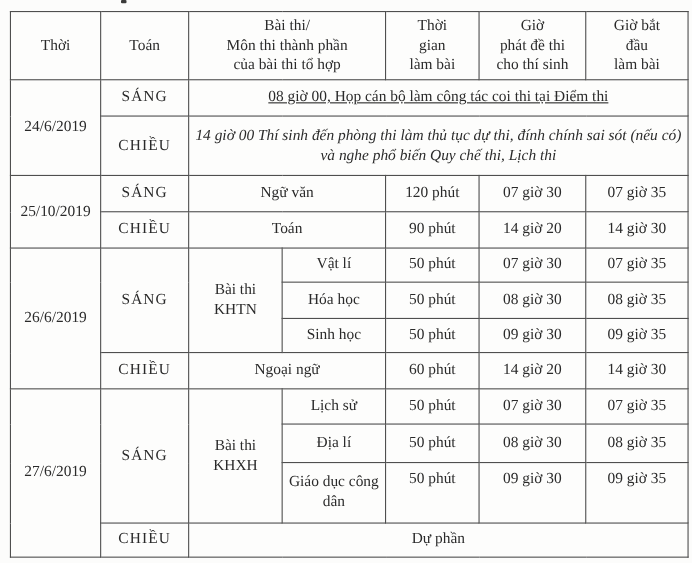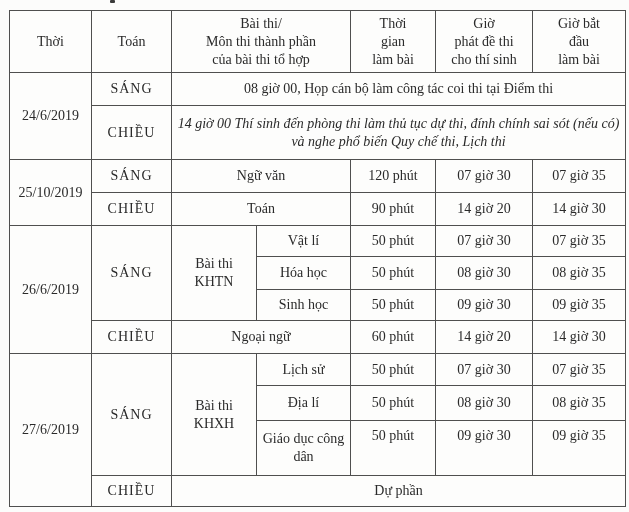--- a/index.html
+++ b/index.html
@@ -48,20 +48,21 @@
     font-weight: bold;
     color: #101010;
     line-height: 19px;
   }
   .ml { white-space: pre-line; }
   td.session { letter-spacing: 1px; }
   td.time { font-weight: bold; color: #101010; }
   td.note-left {
     text-align: left;
     padding-left: 10px;
+    text-decoration: underline;
   }
   td.note-center {
     text-align: center;
     padding: 0 8px;
     line-height: 20px;
     font-style: italic;
   }
 </style>
 </head>
 <body>

